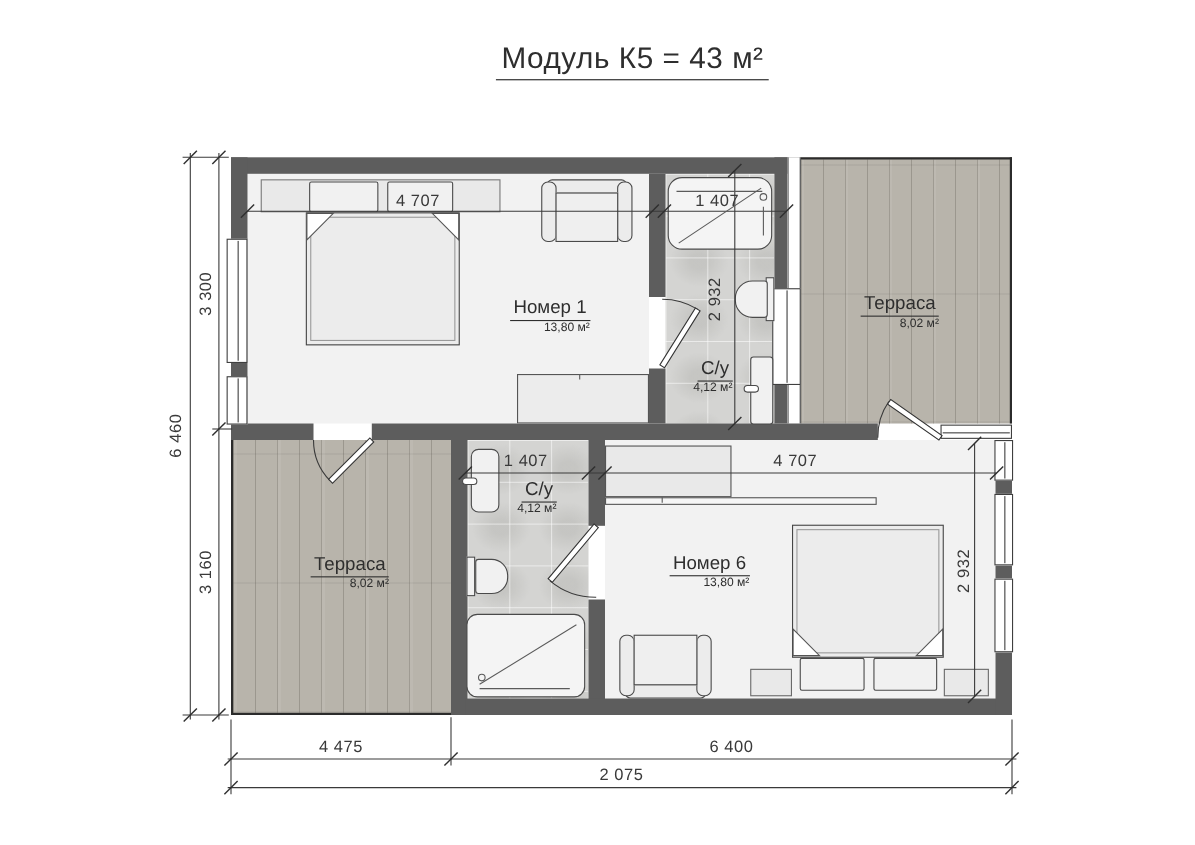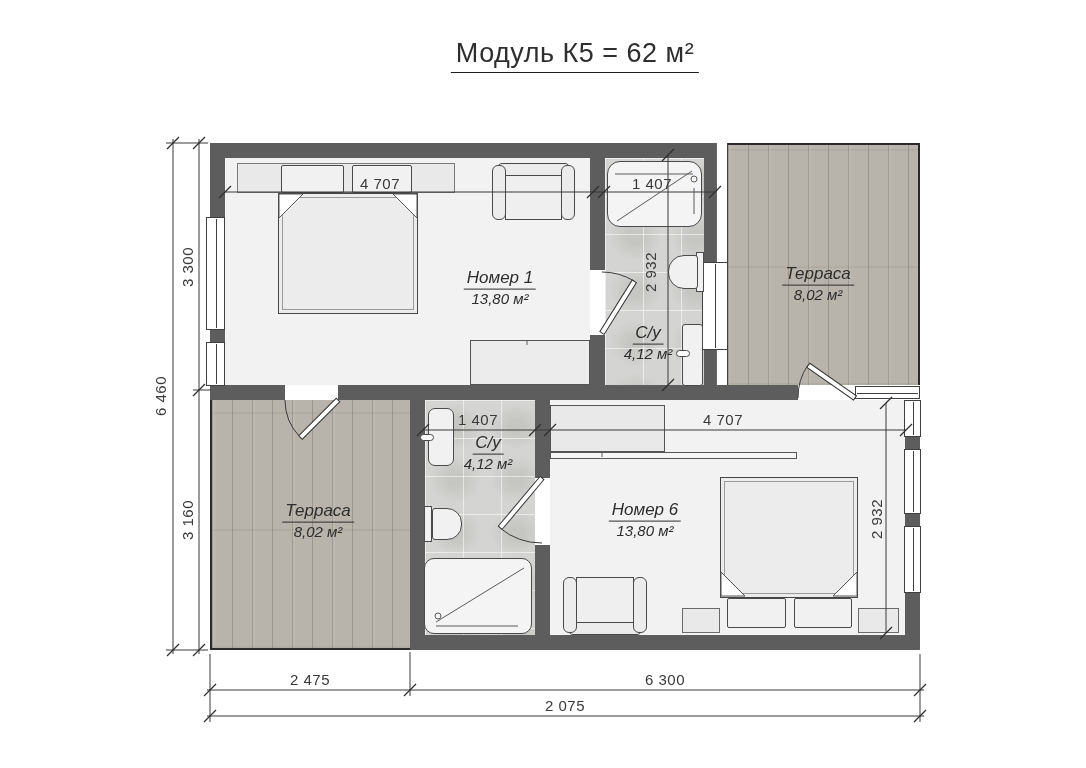--- a/index.html
+++ b/index.html
@@ -27,35 +27,35 @@
   .bed{position:absolute;background:#ececec;border:1px solid #454545;}
   .bed .inner{position:absolute;inset:3px;border:1px solid #9a9a9a;}
   .pillow{position:absolute;background:#f1f1f1;border:1px solid #4a4a4a;border-radius:2px;}
   .chair{position:absolute;}
   .chair .back{position:absolute;left:5px;right:5px;height:13px;background:#ececec;border:1px solid #4a4a4a;border-radius:5px;}
   .chair.down .back{top:0;} .chair.up .back{bottom:0;}
   .chair .arm{position:absolute;top:2px;bottom:2px;width:14px;background:#ececec;border:1px solid #4a4a4a;border-radius:6px;}
   .chair .arm.l{left:0;} .chair .arm.r{right:0;}
   .chair .seat{position:absolute;left:13px;right:13px;background:#efefef;border:1px solid #4a4a4a;}
   .chair.down .seat{top:12px;bottom:2px;} .chair.up .seat{top:2px;bottom:12px;}
-  .room-label{position:absolute;transform:translate(-50%,-50%);text-align:center;line-height:1.15;white-space:nowrap;font-style:italic;}
+  .room-label{position:absolute;transform:translate(-50%,-50%);text-align:right;line-height:1.15;white-space:nowrap;}
   .room-label .nm{display:inline-block;font-size:17px;border-bottom:1.3px solid #2e2e2e;padding:0 3px 1px;}
-  .room-label .ar{display:block;font-size:15px;}
+  .room-label .ar{display:block;font-size:11px;}
   .dim{position:absolute;transform:translate(-50%,-50%);font-size:15px;color:var(--line,#3a3a3a);white-space:nowrap;letter-spacing:.5px;}
   .dim.rot{transform:translate(-50%,-50%) rotate(-90deg);}
   .title{position:absolute;left:575px;top:38px;transform:translateX(-50%);font-size:27px;
          letter-spacing:.5px;border-bottom:1.6px solid #1e1e1e;padding:0 5px 3px;white-space:nowrap;}
   svg.overlay{position:absolute;left:0;top:0;pointer-events:none;}
 </style>
 </head>
 <body>
 
 <div class="page">
 
-  <span class="title">Модуль К5 = 62 м²</span>
+  <span class="title">Модуль К5 = 43 м²</span>
 
   <div class="floor" style="left:225px;top:158px;width:365px;height:227px;"></div>
   <div class="tile" style="left:605px;top:158px;width:99px;height:227px;"></div>
   <div class="terrace" style="left:728px;top:143px;width:192px;height:242px;border-top:2px solid #2b2b2b;border-right:2px solid #2b2b2b;"></div>
   <div class="terrace" style="left:210px;top:400px;width:200px;height:250px;border-left:2px solid #2b2b2b;border-bottom:2px solid #2b2b2b;"></div>
   <div class="tile" style="left:425px;top:400px;width:110px;height:235px;"></div>
   <div class="floor" style="left:550px;top:400px;width:355px;height:235px;"></div>
 
   <div class="wall" style="left:210px;top:143px;width:518px;height:15px;"></div>
   <div class="wall" style="left:210px;top:143px;width:15px;height:257px;"></div>
@@ -228,17 +228,17 @@
 
   <span class="dim" style="left:380px;top:183px;">4 707</span>
   <span class="dim" style="left:652px;top:183px;">1 407</span>
   <span class="dim rot" style="left:650px;top:272px;">2 932</span>
   <span class="dim" style="left:478px;top:419px;">1 407</span>
   <span class="dim" style="left:723px;top:419px;">4 707</span>
   <span class="dim rot" style="left:876px;top:519px;">2 932</span>
   <span class="dim rot" style="left:187px;top:267px;">3 300</span>
   <span class="dim rot" style="left:187px;top:520px;">3 160</span>
   <span class="dim rot" style="left:160px;top:396px;">6 460</span>
-  <span class="dim" style="left:310px;top:679px;">2 475</span>
-  <span class="dim" style="left:665px;top:679px;">6 300</span>
+  <span class="dim" style="left:310px;top:679px;">4 475</span>
+  <span class="dim" style="left:665px;top:679px;">6 400</span>
   <span class="dim" style="left:565px;top:705px;">2 075</span>
 
 </div>
 
 </body></html>

